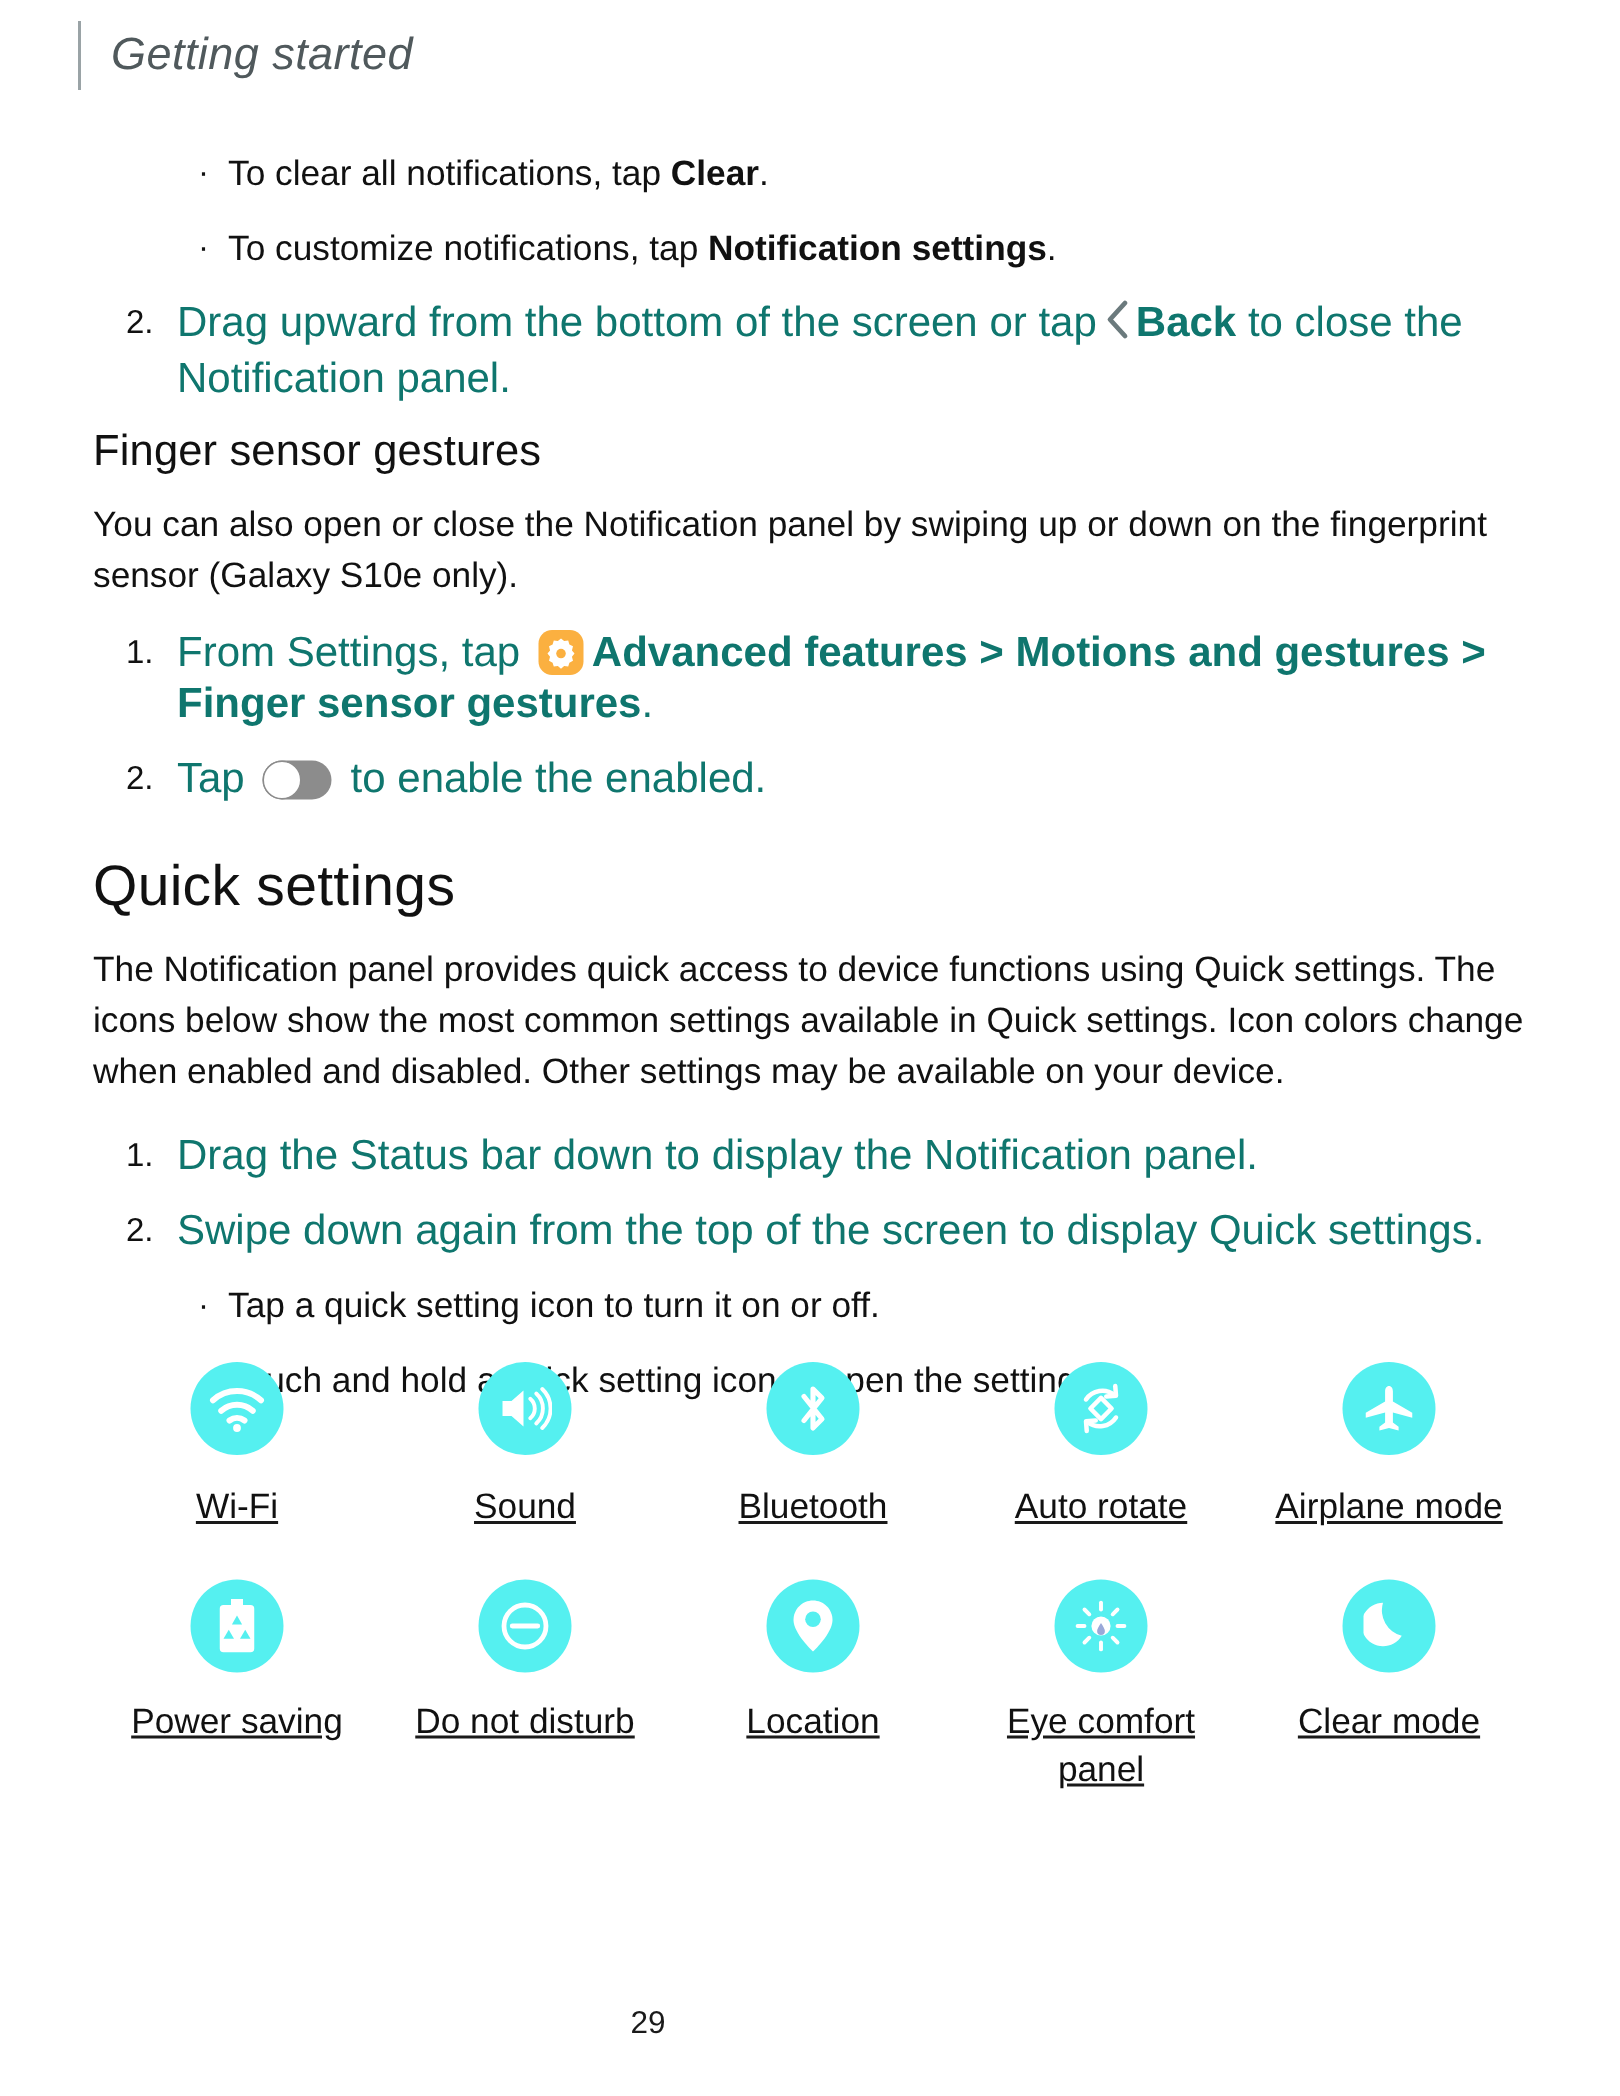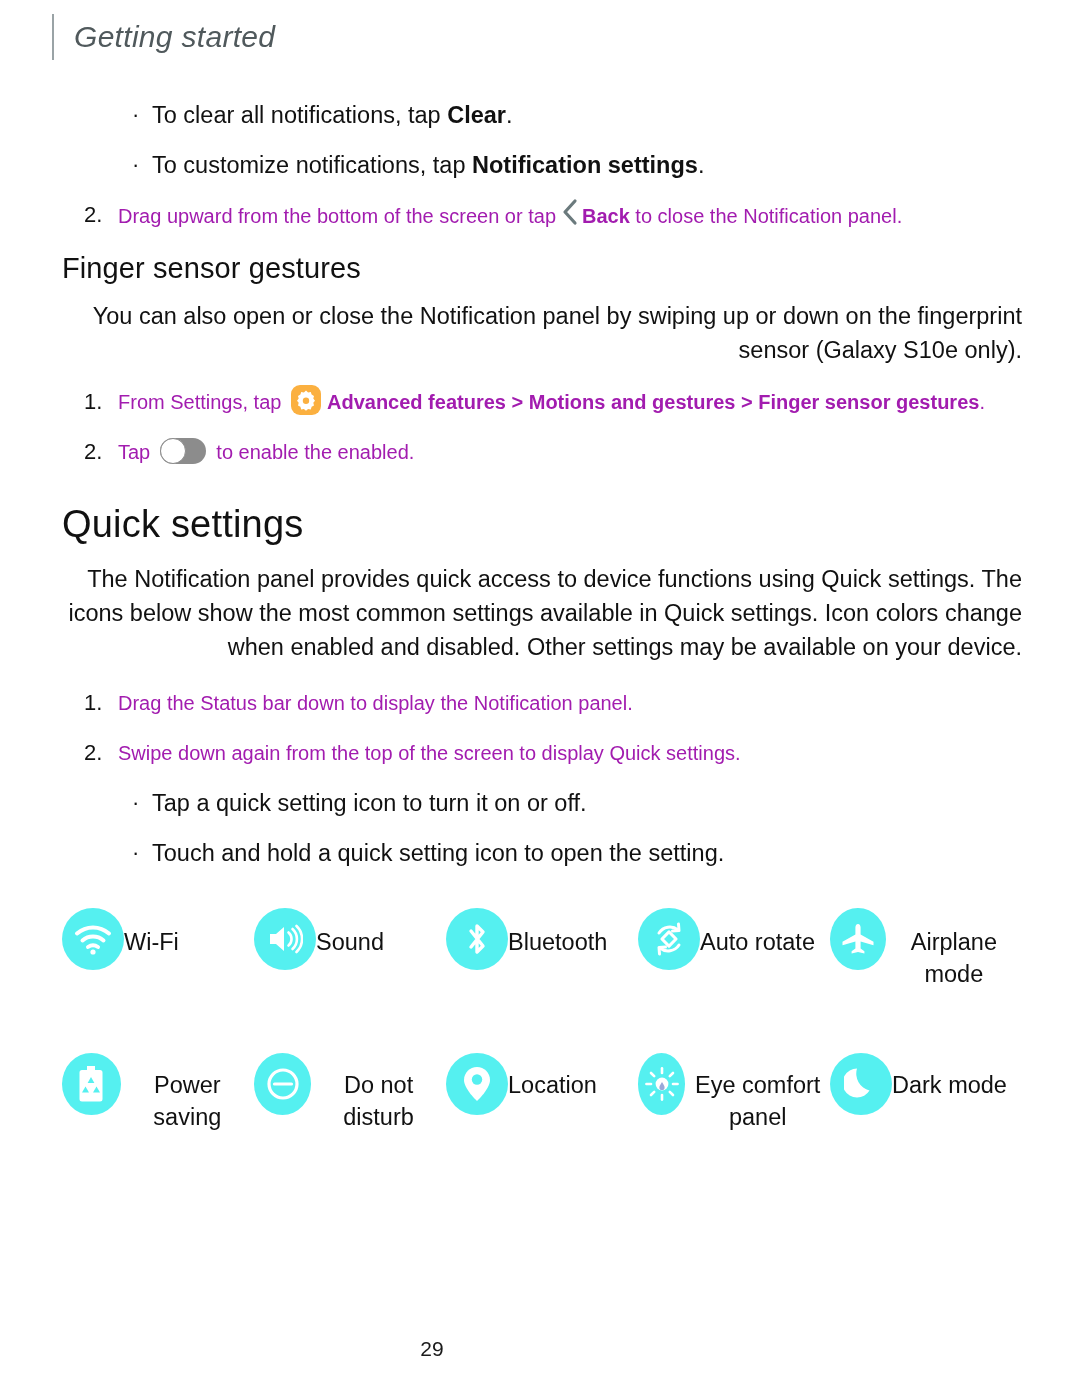--- a/index.html
+++ b/index.html
@@ -46,21 +46,20 @@
     top: 98px;
     left: 62px;
     width: 960px;
   }
 
   .para {
     font-size: 23.5px;
     line-height: 34px;
     color: #111;
     margin: 0 0 6px 0;
-    text-align: right;
   }
 
   
   .bullet-row {
     display: flex;
     margin: 0 0 16px 0;
     padding-left: 70px;
   }
   .bullet-dot {
     width: 20px;
@@ -82,23 +81,23 @@
     padding-left: 22px;
   }
   .num-marker {
     width: 34px;
     flex: 0 0 34px;
     font-size: 22px;
     line-height: 34px;
     color: #111;
   }
   .num-text {
-    font-size: 20px;
+    font-size: 28px;
     line-height: 34px;
-    color: #a21caf;
+    color: #0f766e;
     flex: 1;
   }
 
   b, .bold { font-weight: 700; }
 
   
   .h2 {
     font-size: 29px;
     font-weight: 400;
     color: #111;
@@ -159,21 +158,23 @@
     left: 62px;
     width: 960px;
   }
   .qs-row {
     display: flex;
     width: 100%;
   }
   .qs-cell {
     flex: 1 1 20%;
     display: flex;
-    flex-direction: row;
+    flex-direction: column;
+    align-items: center;
+    text-decoration: underline;
   }
   .qs-circle {
     width: 62px;
     height: 62px;
     border-radius: 50%;
     background: #55F0F0;
     display: flex;
     align-items: center;
     justify-content: center;
   }
@@ -383,19 +384,19 @@
       </div>
       <div class="qs-label">Eye comfort panel</div>
     </div>
 
     <div class="qs-cell">
       <div class="qs-circle">
         <svg width="34" height="36" viewBox="0 0 34 36">
           <path d="M25.5 24.5 A14.5 14.5 0 1 1 13 2.5 A17.5 17.5 0 0 0 25.5 24.5 Z" fill="#fff"></path>
         </svg>
       </div>
-      <div class="qs-label">Dark mode</div>
+      <div class="qs-label">Clear mode</div>
     </div>
 
   </div>
 </div>
 
 <div class="page-number">29</div>
 
 </body></html>

